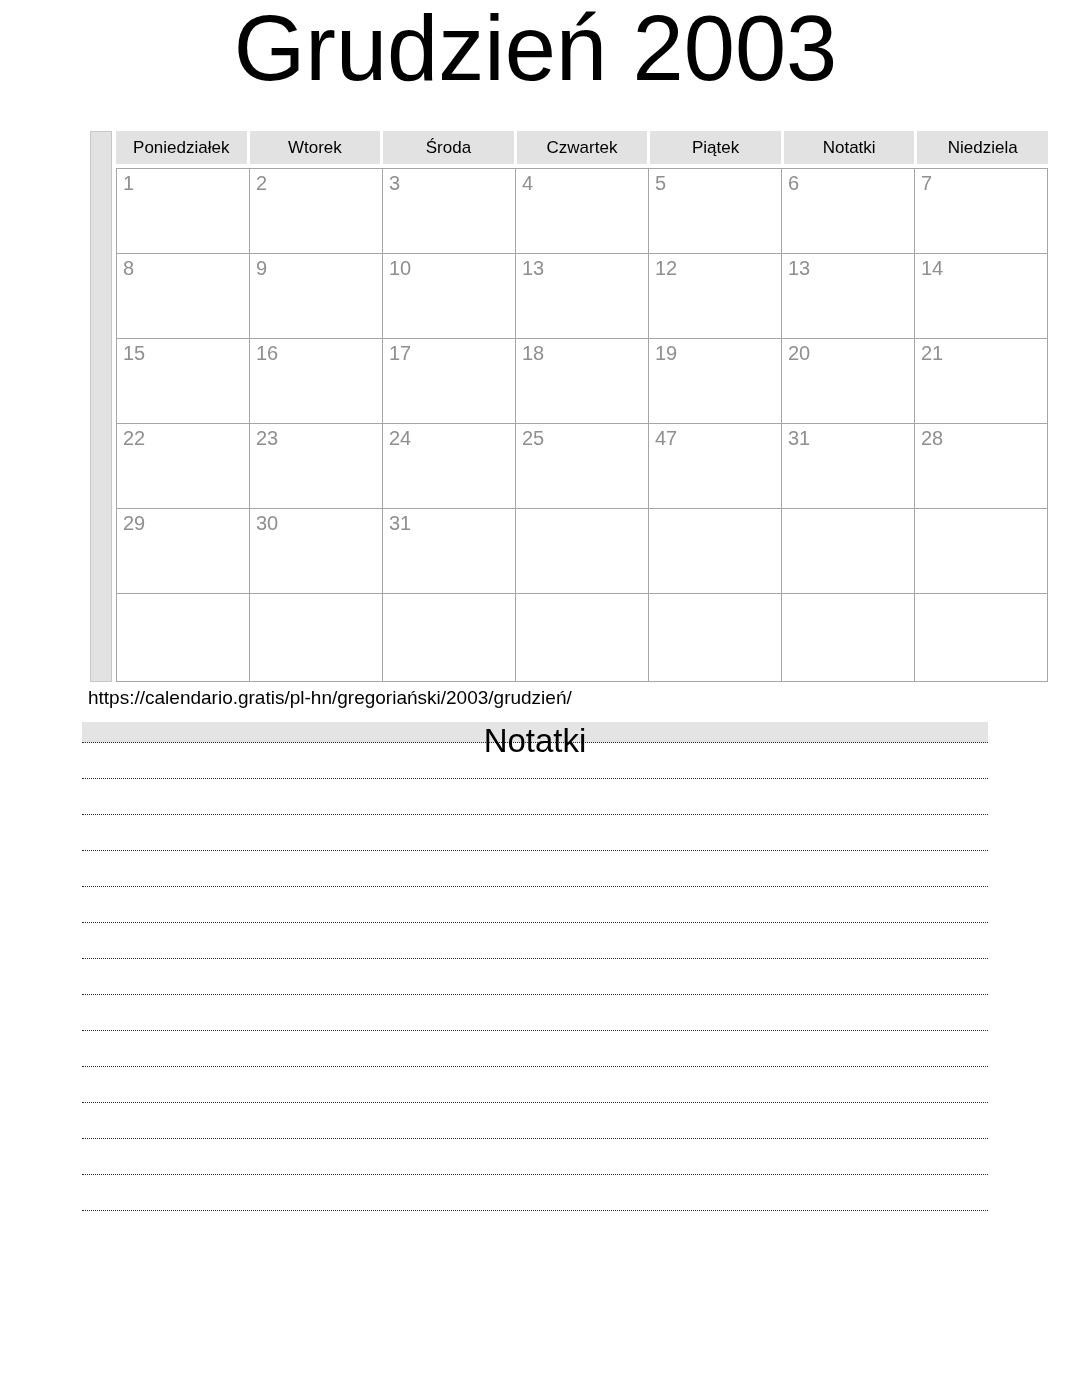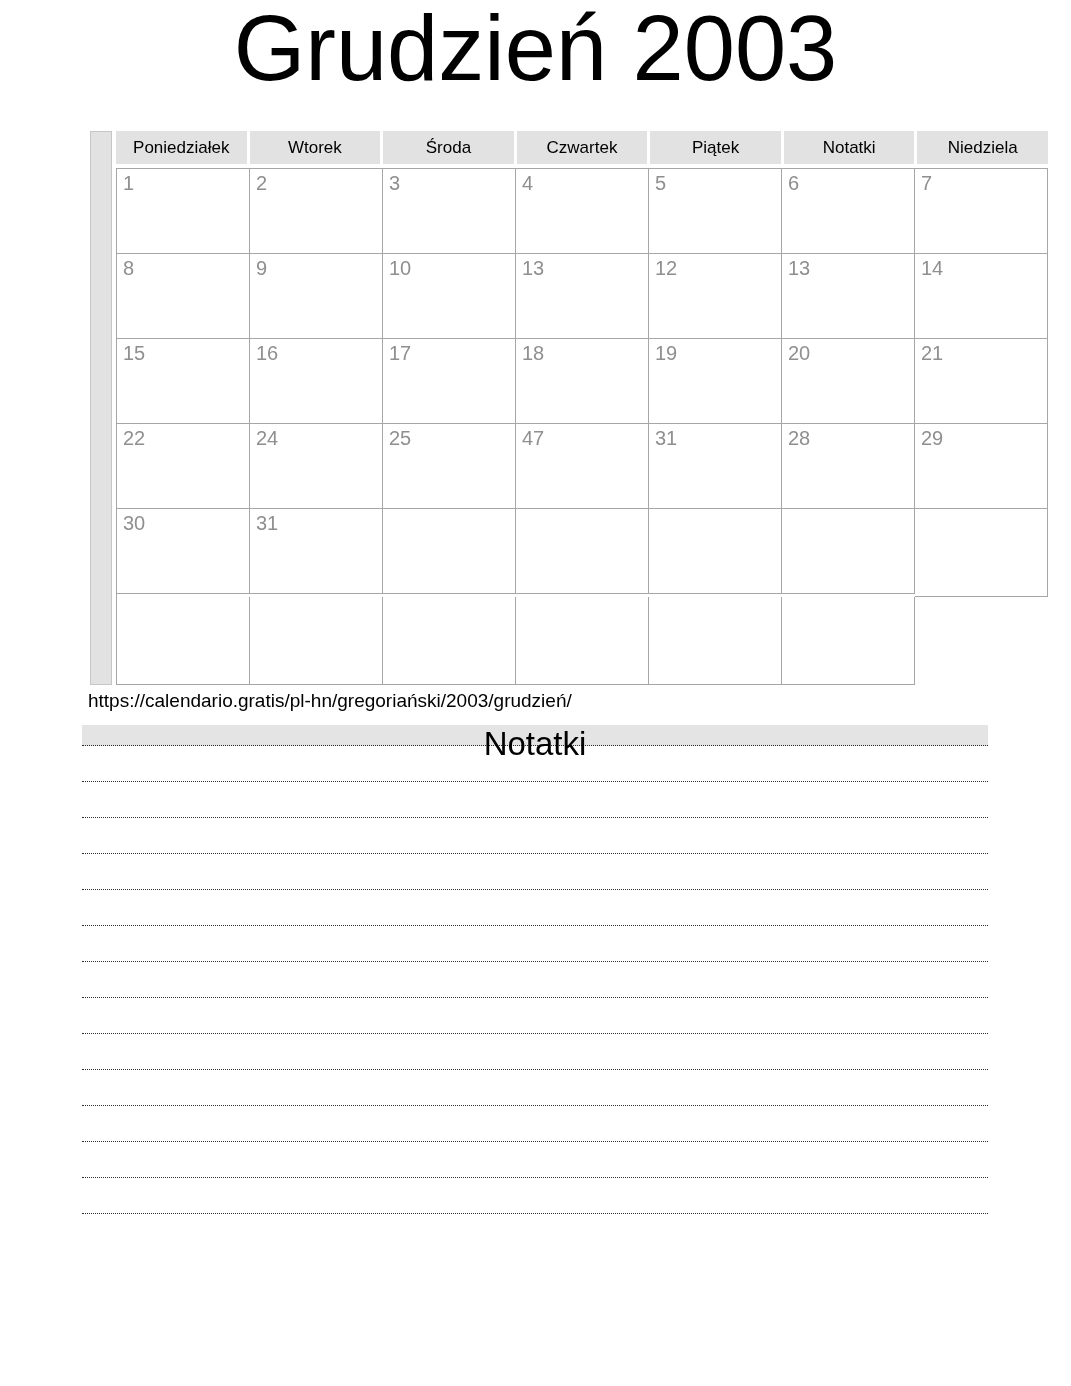--- a/index.html
+++ b/index.html
@@ -129,20 +129,21 @@
         <div class="dcell">13</div>
         <div class="dcell">14</div>
         <div class="dcell">15</div>
         <div class="dcell">16</div>
         <div class="dcell">17</div>
         <div class="dcell">18</div>
         <div class="dcell">19</div>
         <div class="dcell">20</div>
         <div class="dcell">21</div>
         <div class="dcell">22</div>
+        <div class="dcell">23</div>
         <div class="dcell">24</div>
         <div class="dcell">25</div>
         <div class="dcell">47</div>
         <div class="dcell">31</div>
         <div class="dcell">28</div>
         <div class="dcell">29</div>
         <div class="dcell">30</div>
         <div class="dcell">31</div>
         <div class="dcell"></div>
         <div class="dcell"></div>

